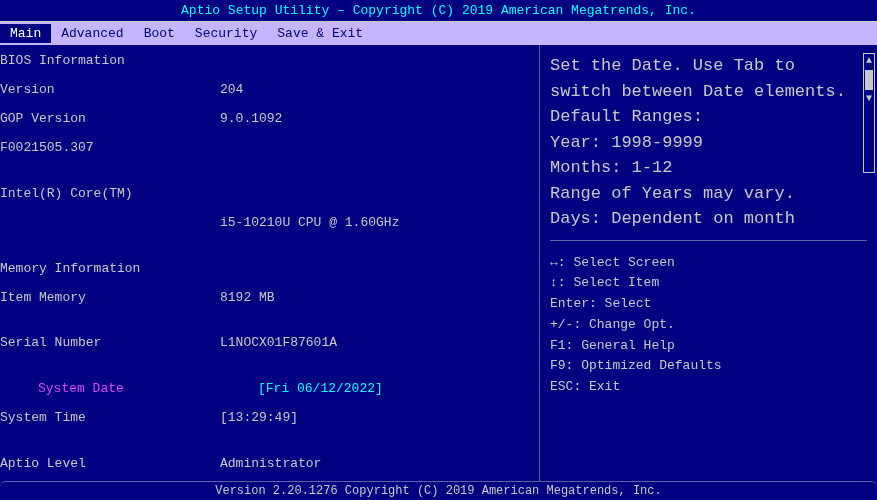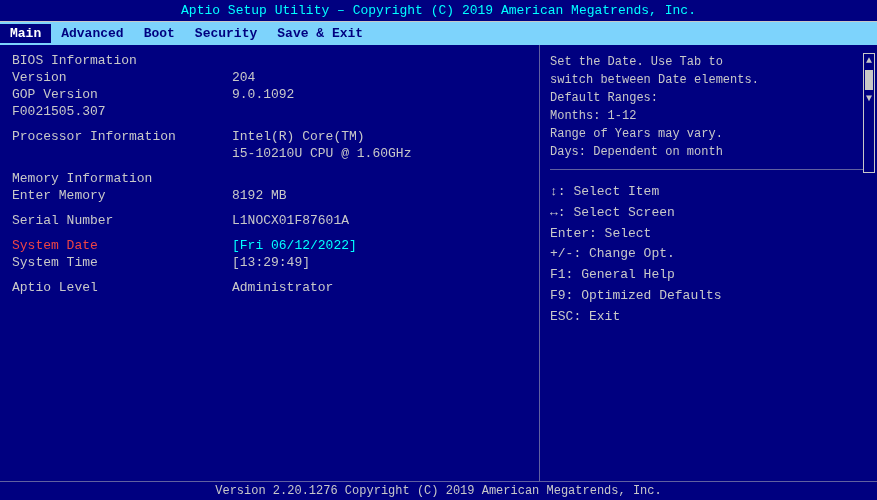--- a/index.html
+++ b/index.html
@@ -26,26 +26,25 @@
       background: #000080;
       color: #00ffff;
       text-align: center;
       padding: 3px 0;
       font-size: 13px;
       border-bottom: 1px solid #c8c8c8;
     }
 
     
     .menu-bar {
-      background: #7dd3fc;
+      background: #c4b5fd;
       color: #000080;
       display: flex;
       flex-direction: row;
       padding: 2px 0;
-      font-weight: bold;
     }
 
     .menu-item {
       padding: 2px 10px;
       cursor: pointer;
       color: #000080;
       font-size: 13px;
     }
 
     .menu-item.active {
@@ -57,25 +56,25 @@
     .content-area {
       display: flex;
       flex-direction: row;
       flex: 1;
       overflow: hidden;
     }
 
     
     .left-panel {
       flex: 0 0 540px;
-      padding: 8px 12px;
+      padding: 8px 0;
       border-right: 1px solid #6060a0;
       display: flex;
       flex-direction: column;
-      gap: 0;
+      gap: 12px;
     }
 
     .info-row {
       display: flex;
       flex-direction: row;
       margin-bottom: 1px;
       min-height: 16px;
     }
 
     .info-label {
@@ -88,39 +87,40 @@
     .info-value {
       color: #c8c8c8;
       font-size: 13px;
     }
 
     .section-spacer {
       height: 8px;
     }
 
     .system-date-label {
-      color: #ef4444;
+      color: #d946ef;
+      margin-left: 38px;
     }
 
     .system-date-value {
       color: #00ffff;
     }
 
     
     .right-panel {
       flex: 1;
       padding: 8px 10px;
       display: flex;
       flex-direction: column;
       position: relative;
     }
 
     .help-text {
       color: #c8c8c8;
-      font-size: 12px;
+      font-size: 17px;
       line-height: 1.5;
     }
 
     .divider-line {
       border: none;
       border-top: 1px solid #6060a0;
       margin: 8px 0;
     }
 
     .scrollbar {
@@ -159,20 +159,21 @@
     }
 
     
     .bottom-bar {
       background: #000080;
       border-top: 1px solid #6060a0;
       color: #c8c8c8;
       text-align: center;
       padding: 2px 0;
       font-size: 12px;
+      border-radius: 6px;
     }
   </style>
 </head>
 <body>
 
 <div class="screen">
 
   <div class="title-bar">
     <span>Aptio Setup Utility – Copyright (C) 2019 American Megatrends, Inc.</span>
   </div>
@@ -204,35 +205,34 @@
         <span class="info-value">9.0.1092</span>
       </div>
 
       <div class="info-row">
         <span class="info-value">F0021505.307</span>
       </div>
 
       <div class="section-spacer"></div>
 
       <div class="info-row">
-        <span class="info-label">Processor Information</span>
         <span class="info-value">Intel(R) Core(TM)</span>
       </div>
       <div class="info-row">
         <span class="info-label"></span>
         <span class="info-value">i5-10210U CPU @ 1.60GHz</span>
       </div>
 
       <div class="section-spacer"></div>
 
       <div class="info-row">
         <span class="info-label">Memory Information</span>
       </div>
       <div class="info-row">
-        <span class="info-label">Enter Memory</span>
+        <span class="info-label">Item Memory</span>
         <span class="info-value">8192 MB</span>
       </div>
 
       <div class="section-spacer"></div>
 
       <div class="info-row">
         <span class="info-label">Serial Number</span>
         <span class="info-value">L1NOCX01F87601A</span>
       </div>
 
@@ -262,30 +262,31 @@
       <div class="scrollbar" style="height: 120px; top: 8px;">
         <div class="scrollbar-arrow">▲</div>
         <div class="scrollbar-thumb"></div>
         <div class="scrollbar-arrow">▼</div>
       </div>
 
       <div class="help-text">
         <div>Set the Date. Use Tab to</div>
         <div>switch between Date elements.</div>
         <div>Default Ranges:</div>
+        <div>Year: 1998-9999</div>
         <div>Months: 1-12</div>
         <div>Range of Years may vary.</div>
         <div>Days: Dependent on month</div>
       </div>
 
       <hr class="divider-line">
 
       <div class="keys-section">
+        <div>↔: Select Screen</div>
         <div>↕: Select Item</div>
-        <div>↔: Select Screen</div>
         <div>Enter: Select</div>
         <div>+/-: Change Opt.</div>
         <div>F1: General Help</div>
         <div>F9: Optimized Defaults</div>
         <div>ESC: Exit</div>
       </div>
 
     </div>
 
   </div>

